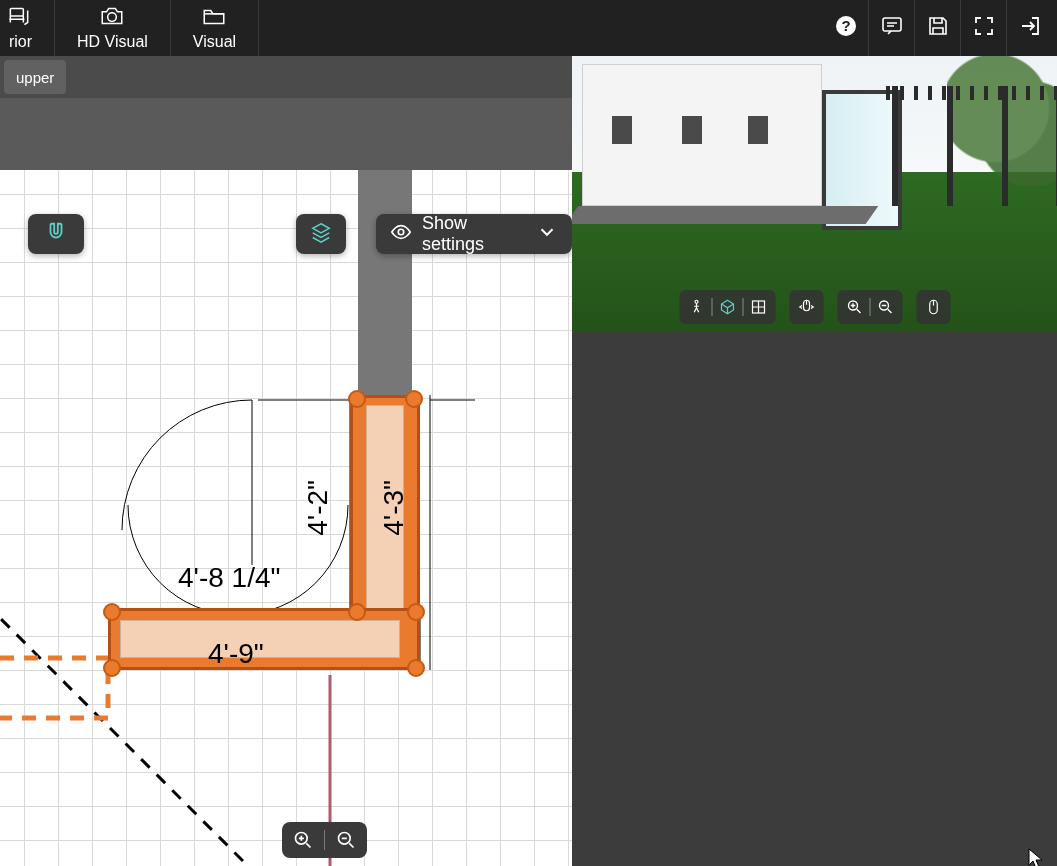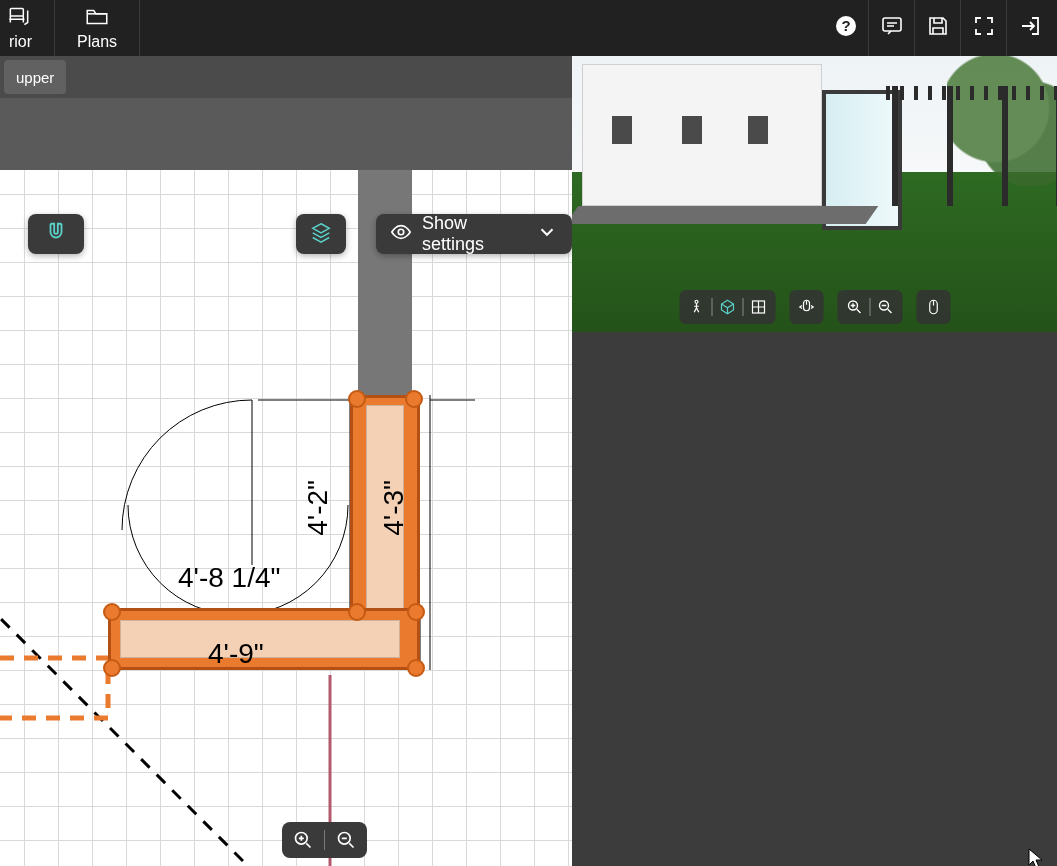--- a/index.html
+++ b/index.html
@@ -135,25 +135,34 @@
             <rect x="4" y="3" width="12" height="7" rx="1"></rect>
             <path d="M4 10v6M16 10v6M3 13h14"></path>
             <path d="M20 5v11l-3 2"></path>
           </svg>
       </span>
       <span>rior</span>
     </div>
     <div class="tab">
       <span>
         <svg viewBox="0 0 24 20" stroke="#fff" fill="none" stroke-width="1.4">
+            <path d="M3 6h4l2-3h6l2 3h4v11H3z"></path>
+            <circle cx="12" cy="11" r="4"></circle>
+          </svg>
+      </span>
+      <span>HD Visual</span>
+    </div>
+    <div class="tab">
+      <span>
+        <svg viewBox="0 0 24 20" stroke="#fff" fill="none" stroke-width="1.4">
             <path d="M3 5h6l2 3h10v9H3z"></path>
             <path d="M3 8h18"></path>
           </svg>
       </span>
-      <span>Plans</span>
+      <span>Visual</span>
     </div>
   </div>
 
   <div class="right-icons">
     <div class="icon-btn">
       <span>
         <svg viewBox="0 0 24 24">
             <circle cx="12" cy="12" r="10" fill="#fff"></circle>
             <text x="12" y="17" text-anchor="middle" font-size="15" font-weight="700" fill="#212121">?</text>
           </svg>

